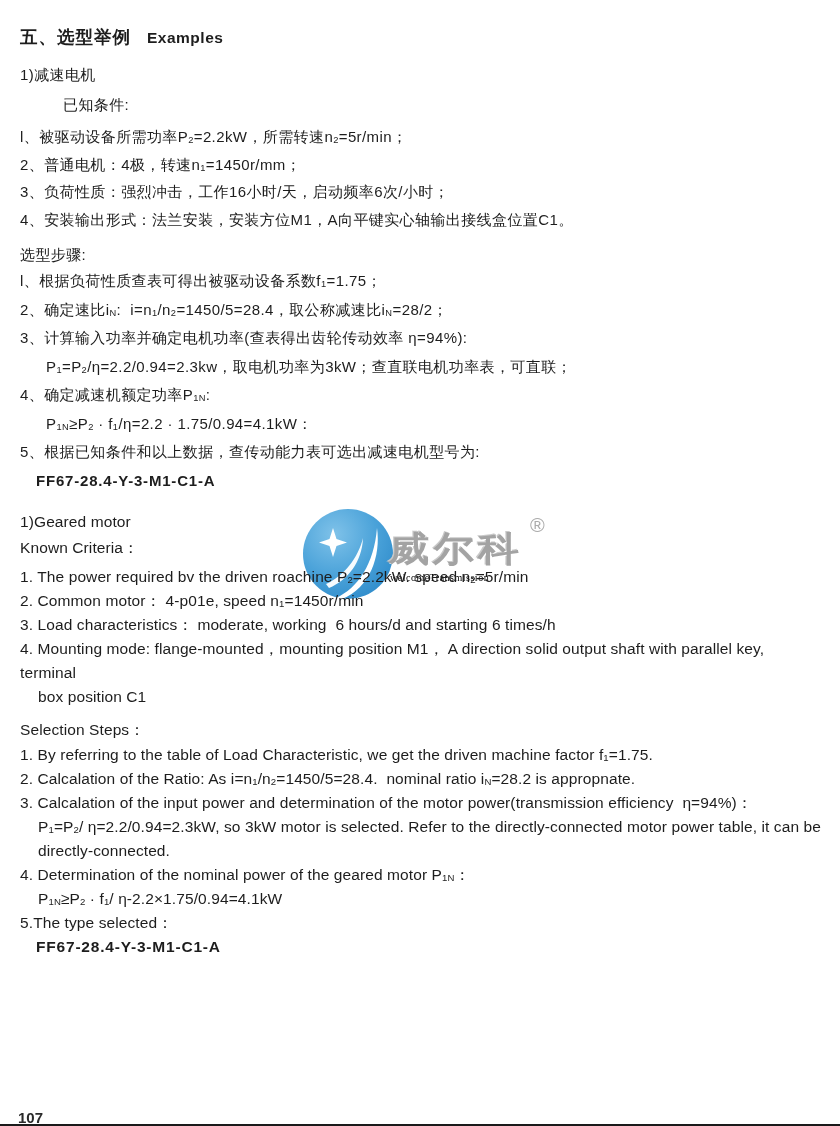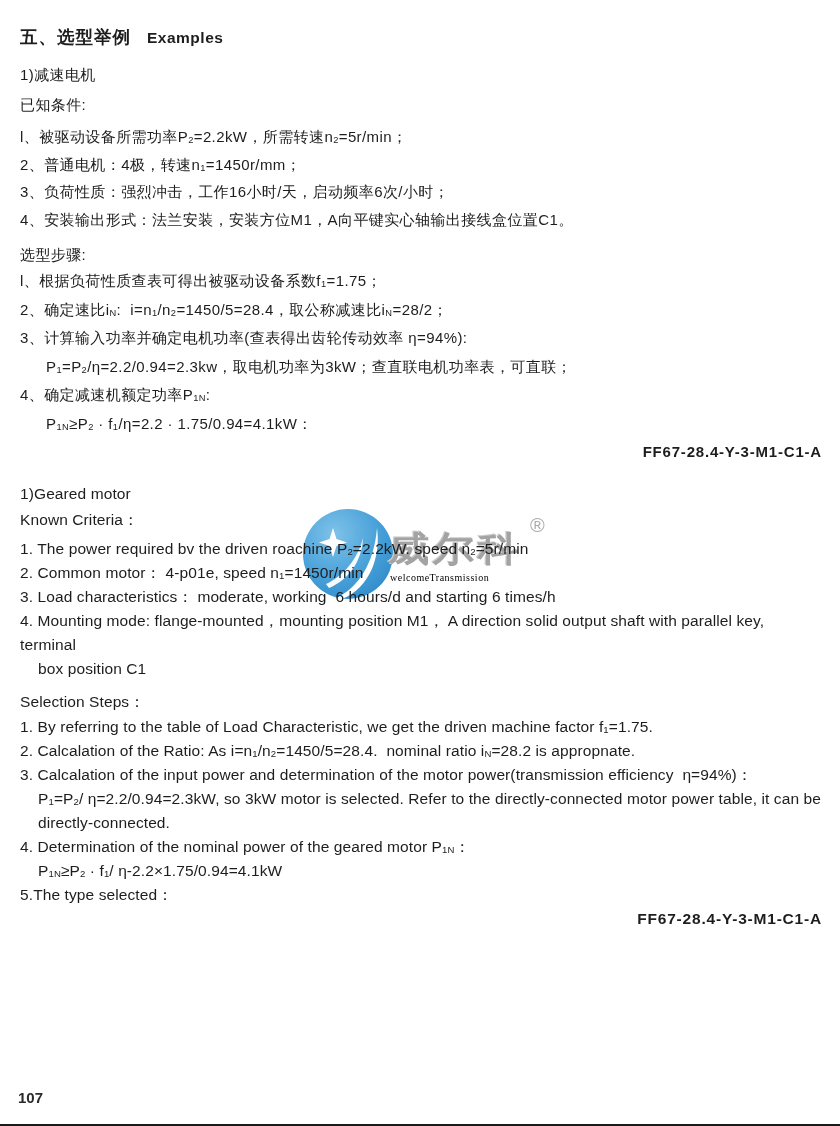--- a/index.html
+++ b/index.html
@@ -16,27 +16,27 @@
   .line { white-space:pre-wrap; }
   sub { font-size:0.62em; vertical-align:-0.12em; line-height:0; }
 
   
   .h1 { padding-top:26px; font-size:17.5px; font-weight:bold; line-height:22px; letter-spacing:1px; }
   .h1 .h1en { margin-left:16px; font-size:15.5px; letter-spacing:0.5px; }
 
   
   .zh { font-size:15px; letter-spacing:0.4px; }
   .z-sec   { margin-top:14px; line-height:24px; }
-  .z-head  { margin-top:6px;  line-height:24px; }
+  .z-head  { margin-top:6px;  line-height:24px;margin-left:43px; }
   .z-items { margin-top:6px; }
   .z-items .line { line-height:27.5px; }
   .z-steps-head { margin-top:10px; line-height:24px; }
   .z-steps .line { line-height:28.5px; }
   .z-ind { padding-left:26px; }
-  .b-ind { padding-left:16px;text-align:right; }
+  .b-ind { padding-left:16px; }
   .bold  { font-weight:bold; letter-spacing:0.8px; }
 
   
   .en { font-size:15.5px; letter-spacing:0.1px; }
   .e-sec  { margin-top:14px; line-height:26px; }
   .e-head { line-height:26px; }
   .e-items { margin-top:4px; }
   .e-items .line { line-height:24px; }
   .e-steps-head { margin-top:8px; line-height:26px; }
   .e-steps .line { line-height:24px; }
@@ -53,21 +53,21 @@
     text-shadow:1px 1px 0 #ffffff, -1px -1px 0 #c9c9c9;
   }
   .wm-reg { position:absolute; left:228px; top:6px; font-size:20px; color:#ababab; }
   .wm-en {
     position:absolute; left:88px; top:64px;
     font-family:"Liberation Serif","DejaVu Serif",serif;
     font-size:10px; color:#000000; letter-spacing:0.5px; white-space:nowrap;
   }
 
   
-  .pagenum { position:absolute; left:18px; bottom:20px; font-size:15px; font-weight:bold; color:#2a2a2a; z-index:2; }
+  .pagenum { position:absolute; left:18px; bottom:0; font-size:15px; font-weight:bold; color:#2a2a2a; z-index:2; }
   .bottom-rule { position:absolute; left:0; bottom:0; width:100%; height:2px; background:#1a1a1a; z-index:2; }
 </style>
 </head>
 <body>
 
 <div class="page">
 
   <div class="watermark">
     <svg class="wm-logo" viewBox="0 0 92 92" xmlns="http://www.w3.org/2000/svg">
       <defs>
@@ -103,20 +103,21 @@
         <div class="line">4、安装输出形式：法兰安装，安装方位M1，A向平键实心轴输出接线盒位置C1。</div>
       </div>
       <div class="line z-steps-head">选型步骤:</div>
       <div class="z-steps">
         <div class="line">l、根据负荷性质查表可得出被驱动设备系数f<sub>1</sub>=1.75；</div>
         <div class="line">2、确定速比i<sub>N</sub>:  i=n<sub>1</sub>/n<sub>2</sub>=1450/5=28.4，取公称减速比i<sub>N</sub>=28/2；</div>
         <div class="line">3、计算输入功率并确定电机功率(查表得出齿轮传动效率 η=94%):</div>
         <div class="line z-ind">P<sub>1</sub>=P<sub>2</sub>/η=2.2/0.94=2.3kw，取电机功率为3kW；查直联电机功率表，可直联；</div>
         <div class="line">4、确定减速机额定功率P<sub>1N</sub>:</div>
         <div class="line z-ind">P<sub>1N</sub>≥P<sub>2</sub> · f<sub>1</sub>/η=2.2 · 1.75/0.94=4.1kW：</div>
+        <div class="line">5、根据已知条件和以上数据，查传动能力表可选出减速电机型号为:</div>
         <div class="line b-ind bold">FF67-28.4-Y-3-M1-C1-A</div>
       </div>
     </div>
 
     <div class="en">
       <div class="line e-sec">1)Geared motor</div>
       <div class="line e-head">Known Criteria：</div>
       <div class="e-items">
         <div class="line">1. The power required bv the driven roachine P<sub>2</sub>=2.2kW. speed n<sub>2</sub>=5r/min</div>
         <div class="line">2. Common motor： 4-p01e, speed n<sub>1</sub>=1450r/min</div>

